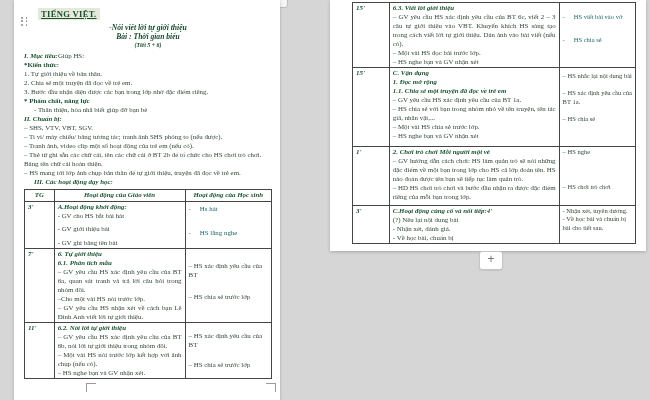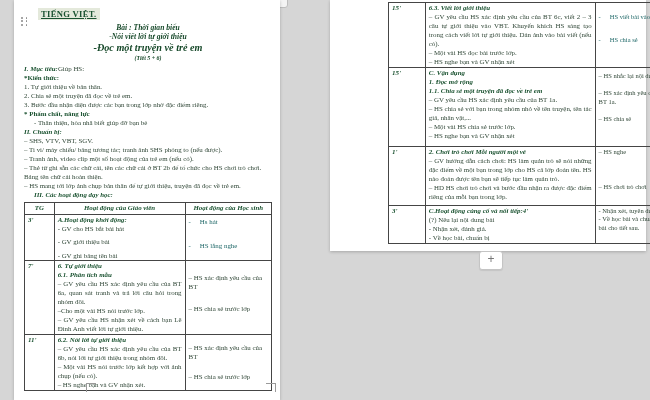--- a/index.html
+++ b/index.html
@@ -1,18 +1,18 @@
 <!DOCTYPE html>
 <html><head>
 <meta charset="utf-8">
 <style>
   html,body{margin:0;padding:0;}
   body{width:650px;height:400px;overflow:hidden;position:relative;background:#d6d6d6;
        font-family:"Liberation Serif","DejaVu Serif",serif;color:#2f4636;}
-  .page{position:absolute;background:#fff;box-shadow:0 1px 3px rgba(0,0,0,.22);padding-left:36px;}
+  .page{position:absolute;background:#fff;box-shadow:0 1px 3px rgba(0,0,0,.22);}
   #page1{left:14px;top:0;width:266px;height:400px;padding:3px 8px 0 10px;box-sizing:border-box;}
   #page2{left:330px;top:0;width:316px;height:251px;box-sizing:border-box;}
   
   .doc-header{display:inline-block;margin-left:14px;font-weight:bold;font-size:8.6px;
       text-decoration:underline;color:#1a5230;background:#e4e9db;padding:1px 3px;letter-spacing:.3px;}
   .dots{position:absolute;left:7px;top:17px;display:grid;grid-template-columns:3px 3px;grid-gap:1.6px;}
   .dots i{width:1.9px;height:1.9px;background:#8a8a8a;border-radius:50%;}
   
   .title{ text-align:center;color:#17492a;margin-top:2px;line-height:1.25;}
   .t12{font-size:7.6px;font-weight:bold;font-style:italic;}
@@ -58,23 +58,22 @@
       <i></i>
       <i></i>
       <i></i>
       <i></i>
       <i></i>
       <i></i>
     </span>
   <div><span class="doc-header">TIẾNG VIỆT.</span></div>
 
   <div class="title">
+    <div class="t12">-Nói viết lời tự giới thiệu</div>
     <div class="t12">Bài : Thời gian biểu</div>
-    <div class="t12">-Nói viết lời tự giới thiệu</div>
-    <div class="t3">-Đọc một truyện về trẻ em</div>
     <div class="t4">(Tiết 5 + 6)</div>
   </div>
 
   <div class="bodytxt">
     <div><span class="bi">I. Mục tiêu:</span><span>Giúp HS:</span></div>
     <div class="bh">*Kiến thức:</div>
     <div>1. Tự giới thiệu về bản thân.</div>
     <div>2. Chia sẻ một truyện đã đọc về trẻ em.</div>
     <div>3. Bước đầu nhận diện được các bạn trong lớp nhờ đặc điểm riêng.</div>
     <div class="bh">* Phẩm chất, năng lực</div>

